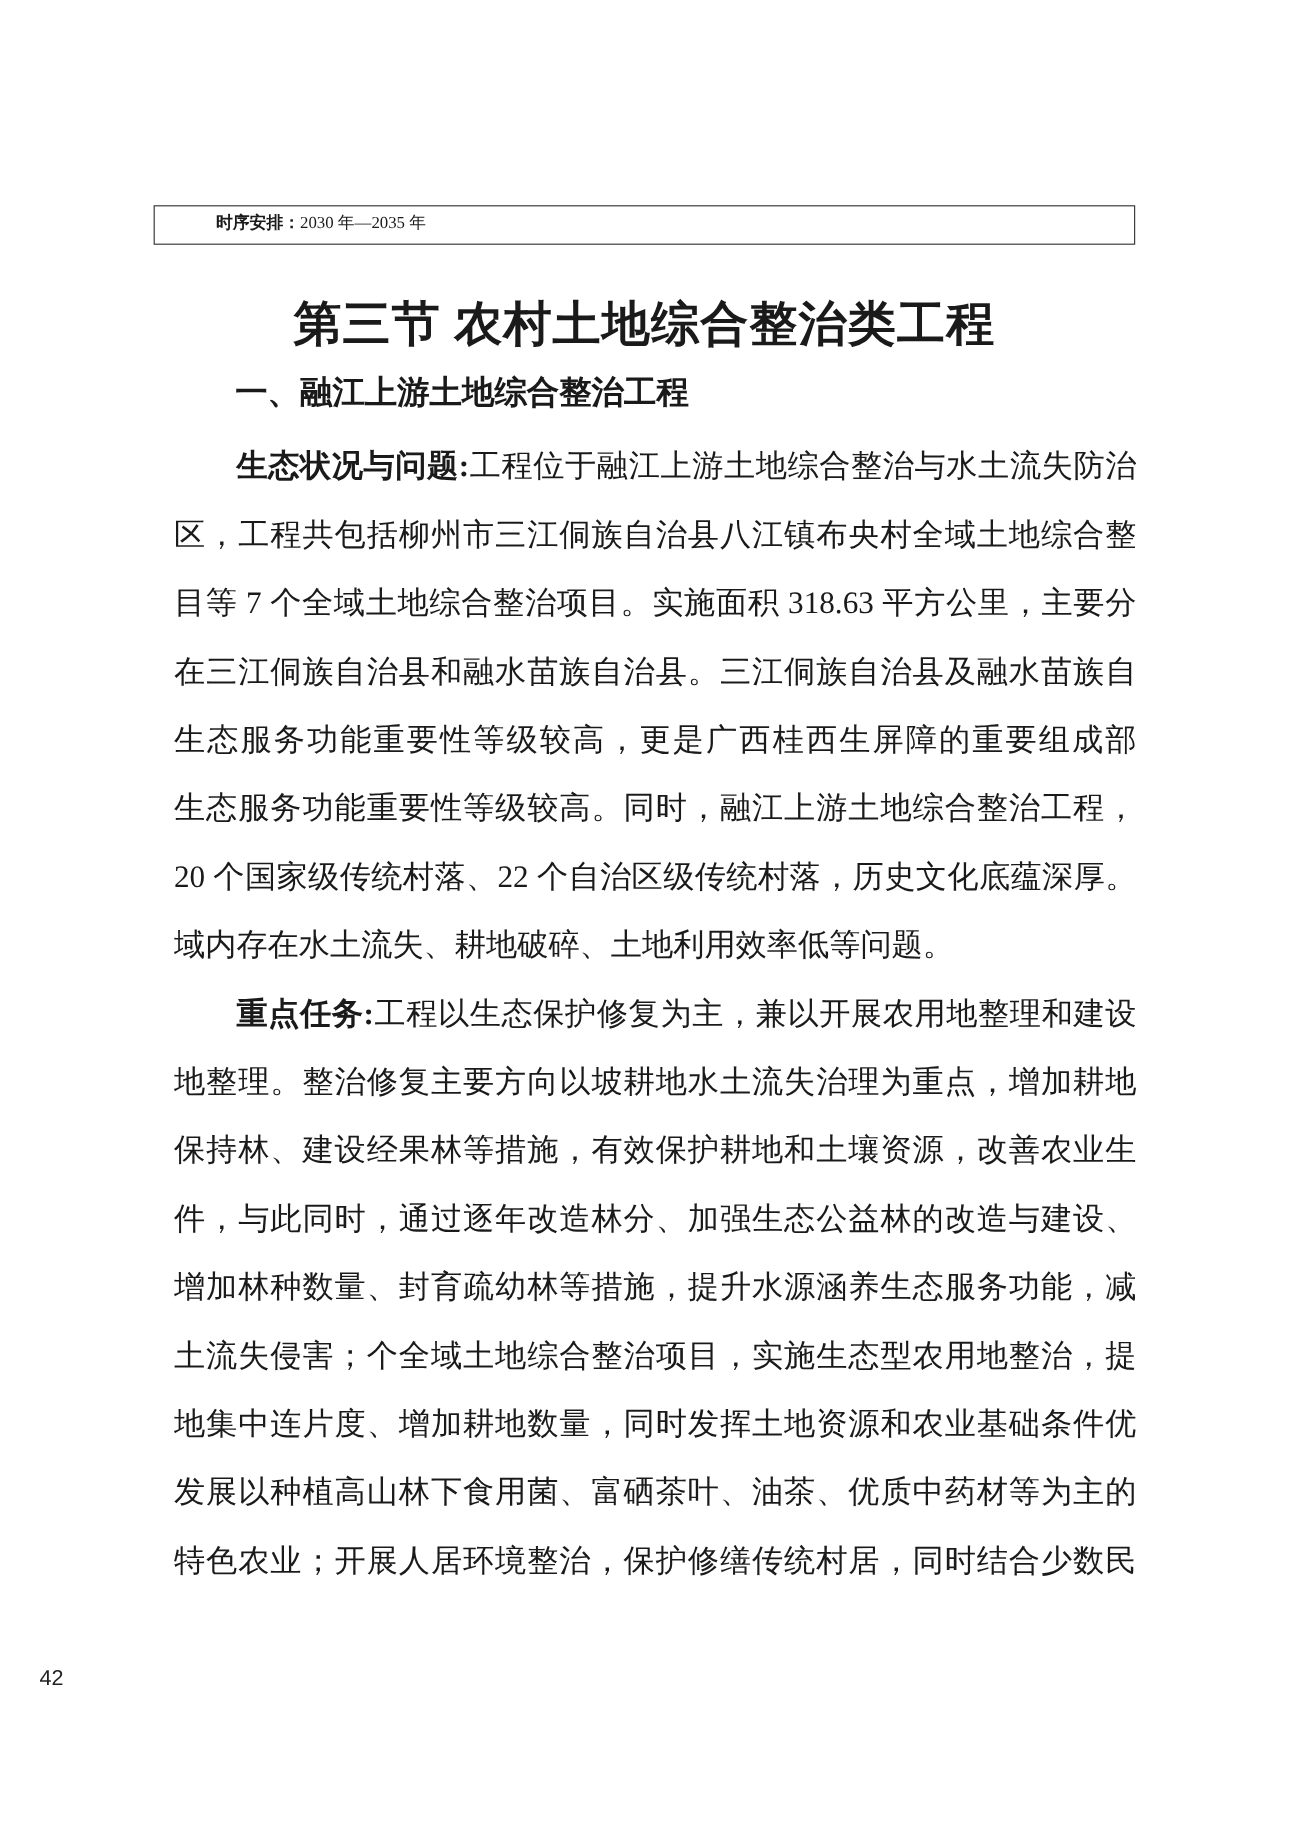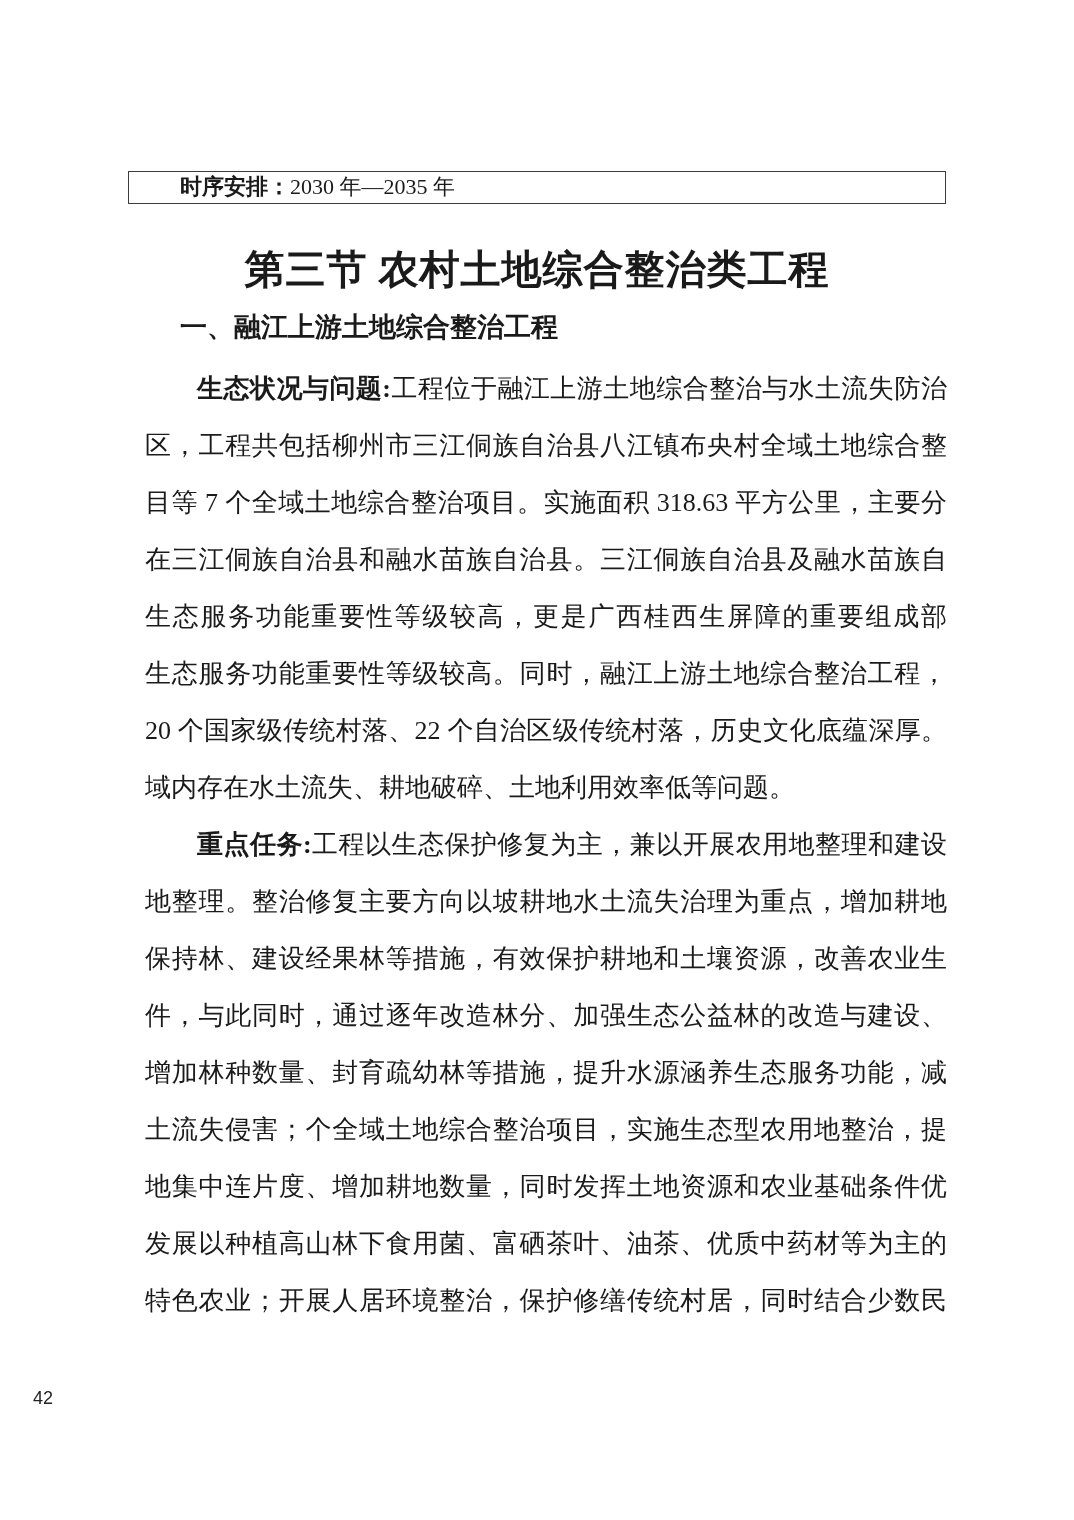--- a/index.html
+++ b/index.html
@@ -18,41 +18,41 @@
   }
   .schedule-box {
     position: absolute;
     left: 128px;
     top: 171px;
     width: 818px;
     height: 33px;
     box-sizing: border-box;
     border: 1.5px solid #3d3d3d;
     padding-left: 51px;
-    font-size: 22px;
+    font-size: 14px;
     line-height: 29px;
     white-space: nowrap;
     overflow: hidden;
   }
   .b { font-weight: bold; }
   .section-heading {
     position: absolute;
     left: 128px;
     top: 248px;
     width: 818px;
     text-align: center;
     font-size: 40px;
     line-height: 44px;
     font-weight: bold;
     letter-spacing: 1px;
     white-space: nowrap;
   }
   .subsection-heading {
     position: absolute;
-    left: 180px;
+    left: 196px;
     top: 308px;
     font-size: 27px;
     line-height: 38px;
     font-weight: bold;
     white-space: nowrap;
   }
   .body-text {
     position: absolute;
     left: 145px;
     top: 360px;

